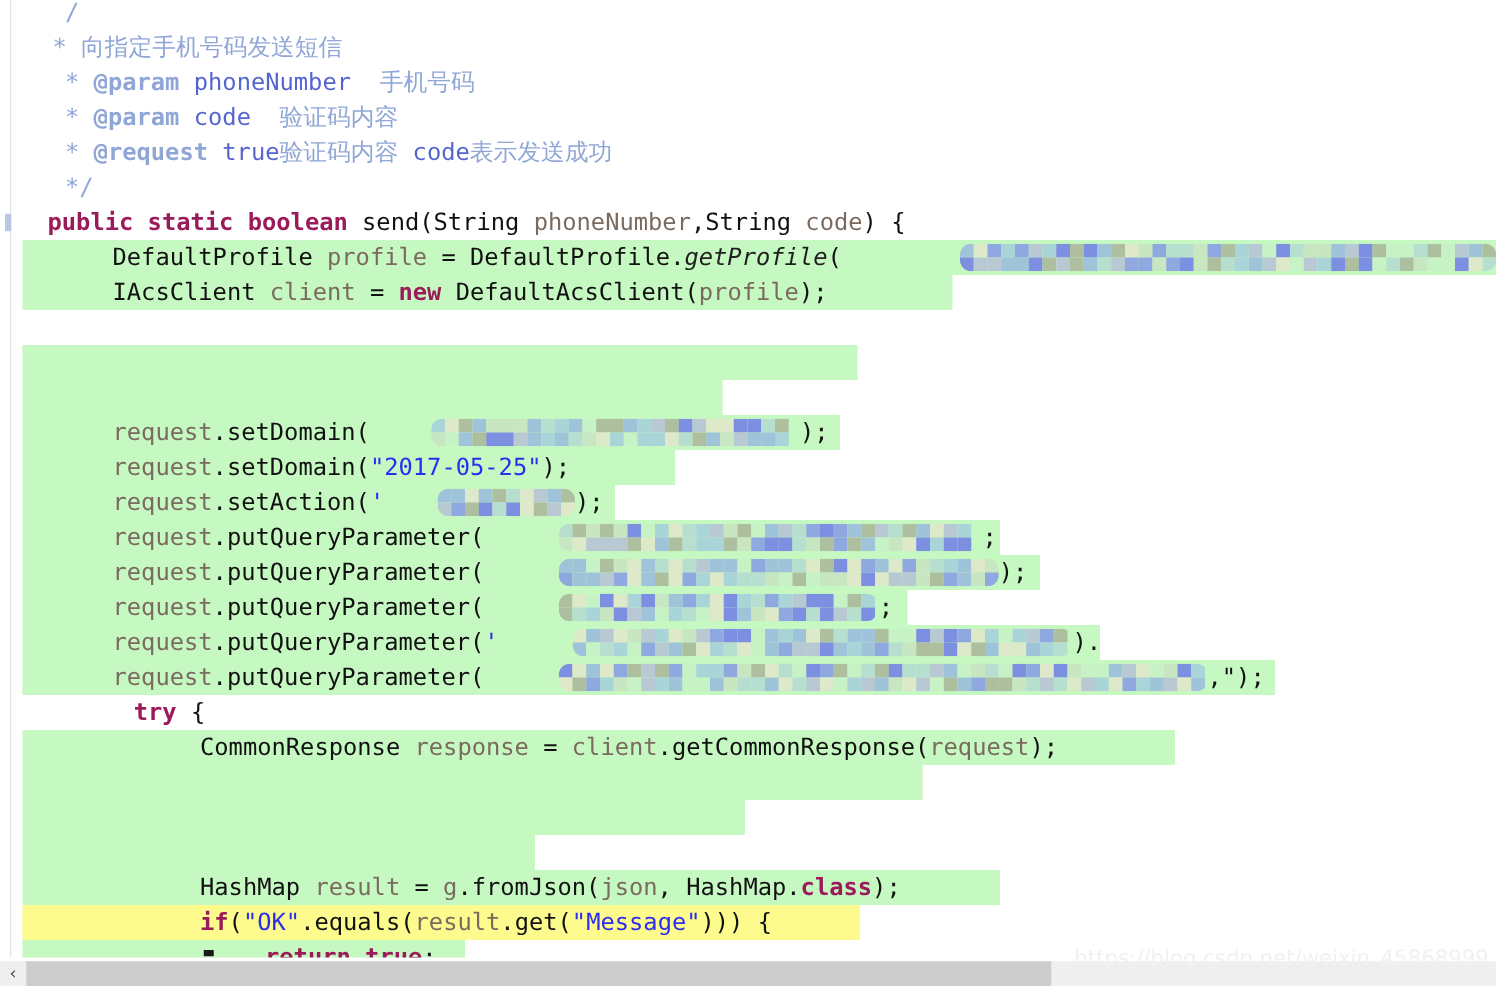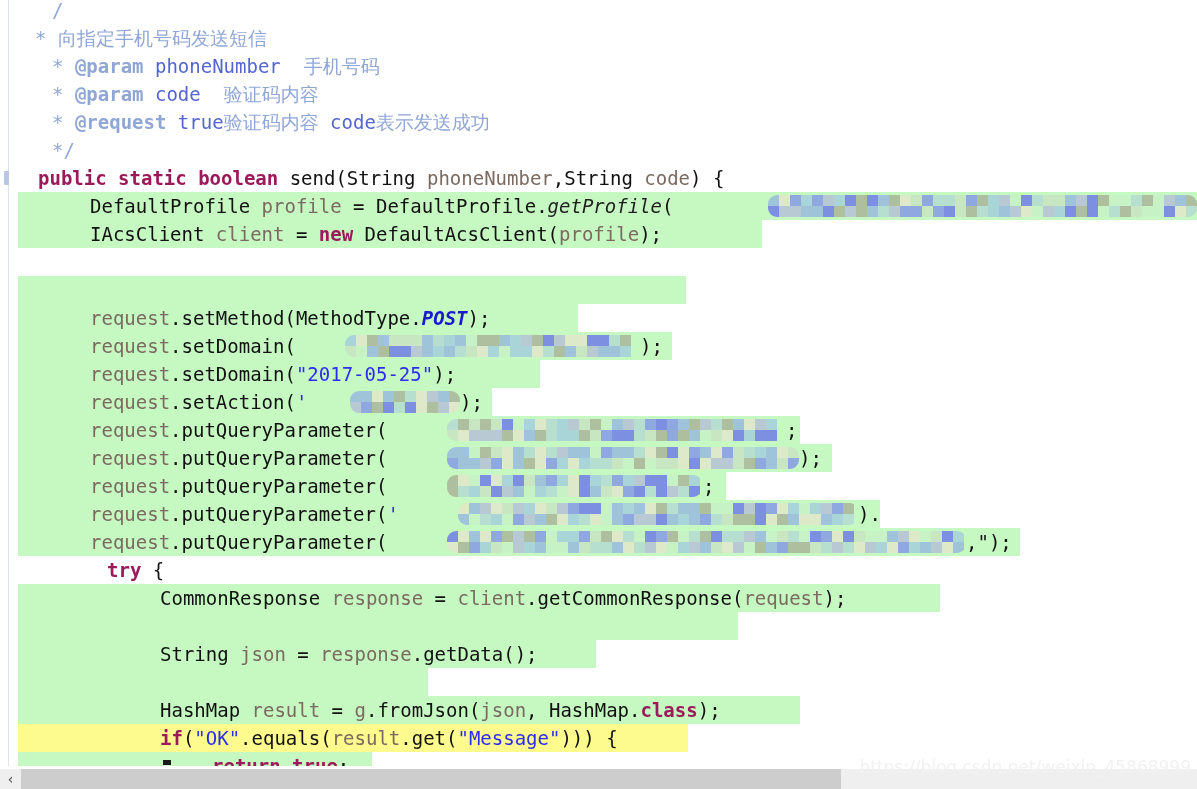--- a/index.html
+++ b/index.html
@@ -148,43 +148,43 @@
     user-select: none;
   }
 </style>
 </head>
 <body>
 
 <div id="editor">
   <div class="gutter-rule"></div>
   <div class="code" id="code-root">
       <div class="line" style="top: -4px; position: absolute; left: 0px; width: 1197px;"><span class="txt" style="padding-left: 52px;"><span class="cmt">/</span></span></div>
-      <div class="line" style="top: 24px; position: absolute; left: 0px; width: 1197px;"><span class="txt" style="padding-left: 35px;"><span class="cmt">* </span><span class="cmt-cn">向指定手机号码发送短信</span></span></div>
+      <div class="line" style="top: 24px; position: absolute; left: 0px; width: 1197px;"><span class="txt" style="padding-left: 18px; margin-left: 24px;"><span class="cmt">* </span><span class="cmt-cn">向指定手机号码发送短信</span></span></div>
       <div class="line" style="top: 52px; position: absolute; left: 0px; width: 1197px;"><span class="txt" style="padding-left: 52px;"><span class="cmt">* </span><span class="cmt-tag">@param</span><span class="cmt"> </span><span class="cmt-par">phoneNumber</span><span class="cmt">  </span><span class="cmt-cn">手机号码</span></span></div>
       <div class="line" style="top: 80px; position: absolute; left: 0px; width: 1197px;"><span class="txt" style="padding-left: 52px;"><span class="cmt">* </span><span class="cmt-tag">@param</span><span class="cmt"> </span><span class="cmt-par">code</span><span class="cmt">  </span><span class="cmt-cn">验证码内容</span></span></div>
       <div class="line" style="top: 108px; position: absolute; left: 0px; width: 1197px;"><span class="txt" style="padding-left: 52px;"><span class="cmt">* </span><span class="cmt-tag">@request</span><span class="cmt"> </span><span class="cmt-par">true</span><span class="cmt-cn">验证码内容 </span><span class="cmt-par">code</span><span class="cmt-cn">表示发送成功</span></span></div>
       <div class="line" style="top: 136px; position: absolute; left: 0px; width: 1197px;"><span class="txt" style="padding-left: 52px;"><span class="cmt">*/</span></span></div>
       <div class="line" style="top: 164px; position: absolute; left: 0px; width: 1197px;"><div class="gutter-marker" style="top: 7px;"></div><span class="txt" style="padding-left: 38px;"><span class="kw">public static boolean</span><span class="plain"> send(String </span><span class="ident">phoneNumber</span><span class="plain">,String </span><span class="ident">code</span><span class="plain">) {</span></span></div>
       <div class="line" style="top: 192px; position: absolute; left: 0px; width: 1197px;"><div class="hl" style="left: 18px; width: 1179px;"></div><span class="txt" style="padding-left: 90px;"><span class="plain">DefaultProfile </span><span class="ident">profile</span><span class="plain"> = DefaultProfile.</span><span class="mth">getProfile</span><span class="plain">(</span></span><div class="mosaic" style="left: 768px; width: 429px;"><i style="width: 11px; background: rgb(159, 196, 217);"></i><i style="width: 11px; background: rgb(221, 233, 201);"></i><i style="width: 11px; background: rgb(143, 168, 224);"></i><i style="width: 11px; background: rgb(169, 212, 216);"></i><i style="width: 11px; background: rgb(143, 168, 224);"></i><i style="width: 11px; background: rgb(185, 201, 212);"></i><i style="width: 11px; background: rgb(169, 212, 216);"></i><i style="width: 11px; background: rgb(125, 143, 224);"></i><i style="width: 11px; background: rgb(174, 191, 160);"></i><i style="width: 11px; background: rgb(125, 143, 224);"></i><i style="width: 11px; background: rgb(159, 196, 217);"></i><i style="width: 11px; background: rgb(174, 191, 160);"></i><i style="width: 11px; background: rgb(221, 233, 201);"></i><i style="width: 11px; background: rgb(201, 230, 194);"></i><i style="width: 11px; background: rgb(143, 168, 224);"></i><i style="width: 11px; background: rgb(182, 223, 207);"></i><i style="width: 11px; background: rgb(182, 223, 207);"></i><i style="width: 11px; background: rgb(201, 230, 194);"></i><i style="width: 11px; background: rgb(143, 168, 224);"></i><i style="width: 11px; background: rgb(174, 191, 160);"></i><i style="width: 11px; background: rgb(169, 212, 216);"></i><i style="width: 11px; background: rgb(185, 201, 212);"></i><i style="width: 11px; background: rgb(198, 242, 198);"></i><i style="width: 11px; background: rgb(125, 143, 224);"></i><i style="width: 11px; background: rgb(182, 223, 207);"></i><i style="width: 11px; background: rgb(201, 230, 194);"></i><i style="width: 11px; background: rgb(201, 230, 194);"></i><i style="width: 11px; background: rgb(159, 196, 217);"></i><i style="width: 11px; background: rgb(185, 201, 212);"></i><i style="width: 11px; background: rgb(125, 143, 224);"></i><i style="width: 11px; background: rgb(174, 191, 160);"></i><i style="width: 11px; background: rgb(198, 242, 198);"></i><i style="width: 11px; background: rgb(198, 242, 198);"></i><i style="width: 11px; background: rgb(182, 223, 207);"></i><i style="width: 11px; background: rgb(174, 191, 160);"></i><i style="width: 11px; background: rgb(198, 242, 198);"></i><i style="width: 11px; background: rgb(185, 201, 212);"></i><i style="width: 11px; background: rgb(159, 196, 217);"></i><i style="width: 11px; background: rgb(174, 191, 160);"></i><i style="width: 11px; background: rgb(125, 143, 224);"></i><i style="width: 11px; background: rgb(185, 201, 212);"></i><i style="width: 11px; background: rgb(185, 201, 212);"></i><i style="width: 11px; background: rgb(159, 196, 217);"></i><i style="width: 11px; background: rgb(159, 196, 217);"></i><i style="width: 11px; background: rgb(125, 143, 224);"></i><i style="width: 11px; background: rgb(174, 191, 160);"></i><i style="width: 11px; background: rgb(185, 201, 212);"></i><i style="width: 11px; background: rgb(174, 191, 160);"></i><i style="width: 11px; background: rgb(159, 196, 217);"></i><i style="width: 11px; background: rgb(182, 223, 207);"></i><i style="width: 11px; background: rgb(185, 201, 212);"></i><i style="width: 11px; background: rgb(143, 168, 224);"></i><i style="width: 11px; background: rgb(143, 168, 224);"></i><i style="width: 11px; background: rgb(201, 230, 194);"></i><i style="width: 11px; background: rgb(143, 168, 224);"></i><i style="width: 11px; background: rgb(125, 143, 224);"></i><i style="width: 11px; background: rgb(201, 230, 194);"></i><i style="width: 11px; background: rgb(174, 191, 160);"></i><i style="width: 11px; background: rgb(182, 223, 207);"></i><i style="width: 11px; background: rgb(169, 212, 216);"></i><i style="width: 11px; background: rgb(159, 196, 217);"></i><i style="width: 11px; background: rgb(185, 201, 212);"></i><i style="width: 11px; background: rgb(221, 233, 201);"></i><i style="width: 11px; background: rgb(198, 242, 198);"></i><i style="width: 11px; background: rgb(185, 201, 212);"></i><i style="width: 11px; background: rgb(169, 212, 216);"></i><i style="width: 11px; background: rgb(125, 143, 224);"></i><i style="width: 11px; background: rgb(174, 191, 160);"></i><i style="width: 11px; background: rgb(125, 143, 224);"></i><i style="width: 11px; background: rgb(198, 242, 198);"></i><i style="width: 11px; background: rgb(182, 223, 207);"></i><i style="width: 11px; background: rgb(174, 191, 160);"></i><i style="width: 11px; background: rgb(201, 230, 194);"></i><i style="width: 11px; background: rgb(198, 242, 198);"></i><i style="width: 11px; background: rgb(198, 242, 198);"></i><i style="width: 11px; background: rgb(125, 143, 224);"></i><i style="width: 11px; background: rgb(221, 233, 201);"></i><i style="width: 11px; background: rgb(182, 223, 207);"></i></div></div>
       <div class="line" style="top: 220px; position: absolute; left: 0px; width: 1197px;"><div class="hl" style="left: 18px; width: 744px;"></div><span class="txt" style="padding-left: 90px;"><span class="plain">IAcsClient </span><span class="ident">client</span><span class="plain"> = </span><span class="kw">new</span><span class="plain"> DefaultAcsClient(</span><span class="ident">profile</span><span class="plain">);</span></span></div>
       <div class="line" style="top: 248px; position: absolute; left: 0px; width: 1197px;"><span class="txt" style="padding-left: 0px;"></span></div>
       <div class="line" style="top: 276px; position: absolute; left: 0px; width: 1197px;"><div class="hl" style="left: 18px; width: 668px;"></div></div>
-      <div class="line" style="top: 304px; position: absolute; left: 0px; width: 1197px;"><div class="hl" style="left: 18px; width: 560px;"></div><span class="txt" style="padding-left: 90px;"><span class="ident">request</span><span class="plain">.setMethod(MethodType.</span><span class="cstfield">POST</span><span class="plain">);</span></span></div>
+      <div class="line" style="top: 304px; position: absolute; left: 0px; width: 1197px;"><div class="hl" style="left: 18px; width: 560px;"></div></div>
       <div class="line" style="top: 332px; position: absolute; left: 0px; width: 1197px;"><div class="hl" style="left: 18px; width: 654px;"></div><span class="txt" style="padding-left: 90px;"><span class="ident">request</span><span class="plain">.setDomain(</span></span><div class="mosaic" style="left: 345px; width: 295px;"><i style="width: 11px; background: rgb(169, 212, 216);"></i><i style="width: 11px; background: rgb(221, 233, 201);"></i><i style="width: 11px; background: rgb(174, 191, 160);"></i><i style="width: 11px; background: rgb(159, 196, 217);"></i><i style="width: 11px; background: rgb(201, 230, 194);"></i><i style="width: 11px; background: rgb(201, 230, 194);"></i><i style="width: 11px; background: rgb(201, 230, 194);"></i><i style="width: 11px; background: rgb(159, 196, 217);"></i><i style="width: 11px; background: rgb(182, 223, 207);"></i><i style="width: 11px; background: rgb(169, 212, 216);"></i><i style="width: 11px; background: rgb(159, 196, 217);"></i><i style="width: 11px; background: rgb(198, 242, 198);"></i><i style="width: 11px; background: rgb(174, 191, 160);"></i><i style="width: 11px; background: rgb(174, 191, 160);"></i><i style="width: 11px; background: rgb(159, 196, 217);"></i><i style="width: 11px; background: rgb(169, 212, 216);"></i><i style="width: 11px; background: rgb(185, 201, 212);"></i><i style="width: 11px; background: rgb(174, 191, 160);"></i><i style="width: 11px; background: rgb(125, 143, 224);"></i><i style="width: 11px; background: rgb(185, 201, 212);"></i><i style="width: 11px; background: rgb(221, 233, 201);"></i><i style="width: 11px; background: rgb(221, 233, 201);"></i><i style="width: 11px; background: rgb(125, 143, 224);"></i><i style="width: 11px; background: rgb(125, 143, 224);"></i><i style="width: 11px; background: rgb(182, 223, 207);"></i><i style="width: 11px; background: rgb(174, 191, 160);"></i><i style="width: 11px; background: rgb(201, 230, 194);"></i><i style="width: 11px; background: rgb(198, 242, 198);"></i><i style="width: 11px; background: rgb(159, 196, 217);"></i><i style="width: 11px; background: rgb(174, 191, 160);"></i><i style="width: 11px; background: rgb(125, 143, 224);"></i><i style="width: 11px; background: rgb(125, 143, 224);"></i><i style="width: 11px; background: rgb(185, 201, 212);"></i><i style="width: 11px; background: rgb(159, 196, 217);"></i><i style="width: 11px; background: rgb(169, 212, 216);"></i><i style="width: 11px; background: rgb(159, 196, 217);"></i><i style="width: 11px; background: rgb(182, 223, 207);"></i><i style="width: 11px; background: rgb(201, 230, 194);"></i><i style="width: 11px; background: rgb(221, 233, 201);"></i><i style="width: 11px; background: rgb(169, 212, 216);"></i><i style="width: 11px; background: rgb(198, 242, 198);"></i><i style="width: 11px; background: rgb(169, 212, 216);"></i><i style="width: 11px; background: rgb(169, 212, 216);"></i><i style="width: 11px; background: rgb(221, 233, 201);"></i><i style="width: 11px; background: rgb(182, 223, 207);"></i><i style="width: 11px; background: rgb(174, 191, 160);"></i><i style="width: 11px; background: rgb(159, 196, 217);"></i><i style="width: 11px; background: rgb(201, 230, 194);"></i><i style="width: 11px; background: rgb(185, 201, 212);"></i><i style="width: 11px; background: rgb(159, 196, 217);"></i><i style="width: 11px; background: rgb(159, 196, 217);"></i><i style="width: 11px; background: rgb(169, 212, 216);"></i></div><span class="plain" style="position: absolute; left: 640px; top: 0px; z-index: 4;">);</span></div>
       <div class="line" style="top: 360px; position: absolute; left: 0px; width: 1197px;"><div class="hl" style="left: 18px; width: 522px;"></div><span class="txt" style="padding-left: 90px;"><span class="ident">request</span><span class="plain">.setDomain(</span><span class="str">"2017-05-25"</span><span class="plain">);</span></span></div>
       <div class="line" style="top: 388px; position: absolute; left: 0px; width: 1197px;"><div class="hl" style="left: 18px; width: 474px;"></div><span class="txt" style="padding-left: 90px;"><span class="ident">request</span><span class="plain">.setAction(</span><span class="str">'</span></span><div class="mosaic" style="left: 350px; width: 110px;"><i style="width: 11px; background: rgb(159, 196, 217);"></i><i style="width: 11px; background: rgb(159, 196, 217);"></i><i style="width: 11px; background: rgb(221, 233, 201);"></i><i style="width: 11px; background: rgb(159, 196, 217);"></i><i style="width: 11px; background: rgb(174, 191, 160);"></i><i style="width: 11px; background: rgb(182, 223, 207);"></i><i style="width: 11px; background: rgb(221, 233, 201);"></i><i style="width: 11px; background: rgb(185, 201, 212);"></i><i style="width: 11px; background: rgb(159, 196, 217);"></i><i style="width: 11px; background: rgb(174, 191, 160);"></i><i style="width: 11px; background: rgb(185, 201, 212);"></i><i style="width: 11px; background: rgb(143, 168, 224);"></i><i style="width: 11px; background: rgb(174, 191, 160);"></i><i style="width: 11px; background: rgb(125, 143, 224);"></i><i style="width: 11px; background: rgb(182, 223, 207);"></i><i style="width: 11px; background: rgb(125, 143, 224);"></i><i style="width: 11px; background: rgb(221, 233, 201);"></i><i style="width: 11px; background: rgb(174, 191, 160);"></i><i style="width: 11px; background: rgb(185, 201, 212);"></i><i style="width: 11px; background: rgb(221, 233, 201);"></i></div><span class="plain" style="position: absolute; left: 460px; top: 0px; z-index: 4;">);</span></div>
       <div class="line" style="top: 416px; position: absolute; left: 0px; width: 1197px;"><div class="hl" style="left: 18px; width: 782px;"></div><span class="txt" style="padding-left: 90px;"><span class="ident">request</span><span class="plain">.putQueryParameter(</span></span><div class="mosaic" style="left: 447px; width: 338px;"><i style="width: 11px; background: rgb(182, 223, 207);"></i><i style="width: 11px; background: rgb(174, 191, 160);"></i><i style="width: 11px; background: rgb(201, 230, 194);"></i><i style="width: 11px; background: rgb(174, 191, 160);"></i><i style="width: 11px; background: rgb(201, 230, 194);"></i><i style="width: 11px; background: rgb(125, 143, 224);"></i><i style="width: 11px; background: rgb(198, 242, 198);"></i><i style="width: 11px; background: rgb(169, 212, 216);"></i><i style="width: 11px; background: rgb(221, 233, 201);"></i><i style="width: 11px; background: rgb(182, 223, 207);"></i><i style="width: 11px; background: rgb(169, 212, 216);"></i><i style="width: 11px; background: rgb(185, 201, 212);"></i><i style="width: 11px; background: rgb(201, 230, 194);"></i><i style="width: 11px; background: rgb(174, 191, 160);"></i><i style="width: 11px; background: rgb(198, 242, 198);"></i><i style="width: 11px; background: rgb(159, 196, 217);"></i><i style="width: 11px; background: rgb(185, 201, 212);"></i><i style="width: 11px; background: rgb(182, 223, 207);"></i><i style="width: 11px; background: rgb(143, 168, 224);"></i><i style="width: 11px; background: rgb(125, 143, 224);"></i><i style="width: 11px; background: rgb(143, 168, 224);"></i><i style="width: 11px; background: rgb(159, 196, 217);"></i><i style="width: 11px; background: rgb(174, 191, 160);"></i><i style="width: 11px; background: rgb(185, 201, 212);"></i><i style="width: 11px; background: rgb(182, 223, 207);"></i><i style="width: 11px; background: rgb(174, 191, 160);"></i><i style="width: 11px; background: rgb(159, 196, 217);"></i><i style="width: 11px; background: rgb(221, 233, 201);"></i><i style="width: 11px; background: rgb(185, 201, 212);"></i><i style="width: 11px; background: rgb(169, 212, 216);"></i><i style="width: 11px; background: rgb(201, 230, 194);"></i><i style="width: 11px; background: rgb(221, 233, 201);"></i><i style="width: 11px; background: rgb(185, 201, 212);"></i><i style="width: 11px; background: rgb(185, 201, 212);"></i><i style="width: 11px; background: rgb(185, 201, 212);"></i><i style="width: 11px; background: rgb(174, 191, 160);"></i><i style="width: 11px; background: rgb(221, 233, 201);"></i><i style="width: 11px; background: rgb(159, 196, 217);"></i><i style="width: 11px; background: rgb(174, 191, 160);"></i><i style="width: 11px; background: rgb(182, 223, 207);"></i><i style="width: 11px; background: rgb(169, 212, 216);"></i><i style="width: 11px; background: rgb(169, 212, 216);"></i><i style="width: 11px; background: rgb(174, 191, 160);"></i><i style="width: 11px; background: rgb(201, 230, 194);"></i><i style="width: 11px; background: rgb(143, 168, 224);"></i><i style="width: 11px; background: rgb(125, 143, 224);"></i><i style="width: 11px; background: rgb(125, 143, 224);"></i><i style="width: 11px; background: rgb(182, 223, 207);"></i><i style="width: 11px; background: rgb(201, 230, 194);"></i><i style="width: 11px; background: rgb(174, 191, 160);"></i><i style="width: 11px; background: rgb(143, 168, 224);"></i><i style="width: 11px; background: rgb(174, 191, 160);"></i><i style="width: 11px; background: rgb(159, 196, 217);"></i><i style="width: 11px; background: rgb(198, 242, 198);"></i><i style="width: 11px; background: rgb(201, 230, 194);"></i><i style="width: 11px; background: rgb(221, 233, 201);"></i><i style="width: 11px; background: rgb(125, 143, 224);"></i><i style="width: 11px; background: rgb(169, 212, 216);"></i><i style="width: 11px; background: rgb(125, 143, 224);"></i><i style="width: 11px; background: rgb(125, 143, 224);"></i></div><span class="plain" style="position: absolute; left: 786px; top: 0px; z-index: 4;">;</span></div>
       <div class="line" style="top: 444px; position: absolute; left: 0px; width: 1197px;"><div class="hl" style="left: 18px; width: 814px;"></div><span class="txt" style="padding-left: 90px;"><span class="ident">request</span><span class="plain">.putQueryParameter(</span></span><div class="mosaic" style="left: 447px; width: 352px;"><i style="width: 11px; background: rgb(159, 196, 217);"></i><i style="width: 11px; background: rgb(159, 196, 217);"></i><i style="width: 11px; background: rgb(198, 242, 198);"></i><i style="width: 11px; background: rgb(174, 191, 160);"></i><i style="width: 11px; background: rgb(201, 230, 194);"></i><i style="width: 11px; background: rgb(221, 233, 201);"></i><i style="width: 11px; background: rgb(159, 196, 217);"></i><i style="width: 11px; background: rgb(182, 223, 207);"></i><i style="width: 11px; background: rgb(221, 233, 201);"></i><i style="width: 11px; background: rgb(182, 223, 207);"></i><i style="width: 11px; background: rgb(185, 201, 212);"></i><i style="width: 11px; background: rgb(159, 196, 217);"></i><i style="width: 11px; background: rgb(159, 196, 217);"></i><i style="width: 11px; background: rgb(198, 242, 198);"></i><i style="width: 11px; background: rgb(143, 168, 224);"></i><i style="width: 11px; background: rgb(159, 196, 217);"></i><i style="width: 11px; background: rgb(159, 196, 217);"></i><i style="width: 11px; background: rgb(182, 223, 207);"></i><i style="width: 11px; background: rgb(221, 233, 201);"></i><i style="width: 11px; background: rgb(174, 191, 160);"></i><i style="width: 11px; background: rgb(125, 143, 224);"></i><i style="width: 11px; background: rgb(221, 233, 201);"></i><i style="width: 11px; background: rgb(143, 168, 224);"></i><i style="width: 11px; background: rgb(159, 196, 217);"></i><i style="width: 11px; background: rgb(221, 233, 201);"></i><i style="width: 11px; background: rgb(143, 168, 224);"></i><i style="width: 11px; background: rgb(201, 230, 194);"></i><i style="width: 11px; background: rgb(182, 223, 207);"></i><i style="width: 11px; background: rgb(169, 212, 216);"></i><i style="width: 11px; background: rgb(159, 196, 217);"></i><i style="width: 11px; background: rgb(221, 233, 201);"></i><i style="width: 11px; background: rgb(201, 230, 194);"></i><i style="width: 11px; background: rgb(143, 168, 224);"></i><i style="width: 11px; background: rgb(159, 196, 217);"></i><i style="width: 11px; background: rgb(159, 196, 217);"></i><i style="width: 11px; background: rgb(185, 201, 212);"></i><i style="width: 11px; background: rgb(143, 168, 224);"></i><i style="width: 11px; background: rgb(221, 233, 201);"></i><i style="width: 11px; background: rgb(159, 196, 217);"></i><i style="width: 11px; background: rgb(174, 191, 160);"></i><i style="width: 11px; background: rgb(221, 233, 201);"></i><i style="width: 11px; background: rgb(143, 168, 224);"></i><i style="width: 11px; background: rgb(169, 212, 216);"></i><i style="width: 11px; background: rgb(221, 233, 201);"></i><i style="width: 11px; background: rgb(169, 212, 216);"></i><i style="width: 11px; background: rgb(182, 223, 207);"></i><i style="width: 11px; background: rgb(182, 223, 207);"></i><i style="width: 11px; background: rgb(201, 230, 194);"></i><i style="width: 11px; background: rgb(198, 242, 198);"></i><i style="width: 11px; background: rgb(174, 191, 160);"></i><i style="width: 11px; background: rgb(198, 242, 198);"></i><i style="width: 11px; background: rgb(201, 230, 194);"></i><i style="width: 11px; background: rgb(201, 230, 194);"></i><i style="width: 11px; background: rgb(221, 233, 201);"></i><i style="width: 11px; background: rgb(125, 143, 224);"></i><i style="width: 11px; background: rgb(221, 233, 201);"></i><i style="width: 11px; background: rgb(185, 201, 212);"></i><i style="width: 11px; background: rgb(185, 201, 212);"></i><i style="width: 11px; background: rgb(201, 230, 194);"></i><i style="width: 11px; background: rgb(174, 191, 160);"></i><i style="width: 11px; background: rgb(143, 168, 224);"></i><i style="width: 11px; background: rgb(159, 196, 217);"></i><i style="width: 11px; background: rgb(201, 230, 194);"></i><i style="width: 11px; background: rgb(143, 168, 224);"></i></div><span class="plain" style="position: absolute; left: 799px; top: 0px; z-index: 4;">);</span></div>
       <div class="line" style="top: 472px; position: absolute; left: 0px; width: 1197px;"><div class="hl" style="left: 18px; width: 708px;"></div><span class="txt" style="padding-left: 90px;"><span class="ident">request</span><span class="plain">.putQueryParameter(</span></span><div class="mosaic" style="left: 447px; width: 255px;"><i style="width: 11px; background: rgb(174, 191, 160);"></i><i style="width: 11px; background: rgb(221, 233, 201);"></i><i style="width: 11px; background: rgb(198, 242, 198);"></i><i style="width: 11px; background: rgb(125, 143, 224);"></i><i style="width: 11px; background: rgb(221, 233, 201);"></i><i style="width: 11px; background: rgb(169, 212, 216);"></i><i style="width: 11px; background: rgb(125, 143, 224);"></i><i style="width: 11px; background: rgb(201, 230, 194);"></i><i style="width: 11px; background: rgb(159, 196, 217);"></i><i style="width: 11px; background: rgb(143, 168, 224);"></i><i style="width: 11px; background: rgb(169, 212, 216);"></i><i style="width: 11px; background: rgb(221, 233, 201);"></i><i style="width: 11px; background: rgb(125, 143, 224);"></i><i style="width: 11px; background: rgb(169, 212, 216);"></i><i style="width: 11px; background: rgb(182, 223, 207);"></i><i style="width: 11px; background: rgb(143, 168, 224);"></i><i style="width: 11px; background: rgb(169, 212, 216);"></i><i style="width: 11px; background: rgb(185, 201, 212);"></i><i style="width: 11px; background: rgb(125, 143, 224);"></i><i style="width: 11px; background: rgb(125, 143, 224);"></i><i style="width: 11px; background: rgb(198, 242, 198);"></i><i style="width: 11px; background: rgb(174, 191, 160);"></i><i style="width: 11px; background: rgb(169, 212, 216);"></i><i style="width: 11px; background: rgb(174, 191, 160);"></i><i style="width: 11px; background: rgb(182, 223, 207);"></i><i style="width: 11px; background: rgb(169, 212, 216);"></i><i style="width: 11px; background: rgb(201, 230, 194);"></i><i style="width: 11px; background: rgb(125, 143, 224);"></i><i style="width: 11px; background: rgb(185, 201, 212);"></i><i style="width: 11px; background: rgb(159, 196, 217);"></i><i style="width: 11px; background: rgb(198, 242, 198);"></i><i style="width: 11px; background: rgb(169, 212, 216);"></i><i style="width: 11px; background: rgb(182, 223, 207);"></i><i style="width: 11px; background: rgb(198, 242, 198);"></i><i style="width: 11px; background: rgb(221, 233, 201);"></i><i style="width: 11px; background: rgb(125, 143, 224);"></i><i style="width: 11px; background: rgb(159, 196, 217);"></i><i style="width: 11px; background: rgb(201, 230, 194);"></i><i style="width: 11px; background: rgb(221, 233, 201);"></i><i style="width: 11px; background: rgb(143, 168, 224);"></i><i style="width: 11px; background: rgb(125, 143, 224);"></i><i style="width: 11px; background: rgb(182, 223, 207);"></i><i style="width: 11px; background: rgb(125, 143, 224);"></i><i style="width: 11px; background: rgb(185, 201, 212);"></i><i style="width: 11px; background: rgb(182, 223, 207);"></i><i style="width: 11px; background: rgb(125, 143, 224);"></i></div><span class="plain" style="position: absolute; left: 703px; top: 0px; z-index: 4;">;</span></div>
       <div class="line" style="top: 500px; position: absolute; left: 0px; width: 1197px;"><div class="hl" style="left: 18px; width: 862px;"></div><span class="txt" style="padding-left: 90px;"><span class="ident">request</span><span class="plain">.putQueryParameter(</span><span class="str">'</span></span><div class="mosaic" style="left: 458px; width: 400px;"><i style="width: 11px; background: rgb(221, 233, 201);"></i><i style="width: 11px; background: rgb(159, 196, 217);"></i><i style="width: 11px; background: rgb(185, 201, 212);"></i><i style="width: 11px; background: rgb(221, 233, 201);"></i><i style="width: 11px; background: rgb(201, 230, 194);"></i><i style="width: 11px; background: rgb(185, 201, 212);"></i><i style="width: 11px; background: rgb(169, 212, 216);"></i><i style="width: 11px; background: rgb(221, 233, 201);"></i><i style="width: 11px; background: rgb(201, 230, 194);"></i><i style="width: 11px; background: rgb(185, 201, 212);"></i><i style="width: 11px; background: rgb(143, 168, 224);"></i><i style="width: 11px; background: rgb(125, 143, 224);"></i><i style="width: 11px; background: rgb(125, 143, 224);"></i><i style="width: 11px; background: rgb(198, 242, 198);"></i><i style="width: 11px; background: rgb(159, 196, 217);"></i><i style="width: 11px; background: rgb(169, 212, 216);"></i><i style="width: 11px; background: rgb(159, 196, 217);"></i><i style="width: 11px; background: rgb(221, 233, 201);"></i><i style="width: 11px; background: rgb(174, 191, 160);"></i><i style="width: 11px; background: rgb(182, 223, 207);"></i><i style="width: 11px; background: rgb(159, 196, 217);"></i><i style="width: 11px; background: rgb(159, 196, 217);"></i><i style="width: 11px; background: rgb(174, 191, 160);"></i><i style="width: 11px; background: rgb(198, 242, 198);"></i><i style="width: 11px; background: rgb(198, 242, 198);"></i><i style="width: 11px; background: rgb(125, 143, 224);"></i><i style="width: 11px; background: rgb(185, 201, 212);"></i><i style="width: 11px; background: rgb(125, 143, 224);"></i><i style="width: 11px; background: rgb(143, 168, 224);"></i><i style="width: 11px; background: rgb(221, 233, 201);"></i><i style="width: 11px; background: rgb(169, 212, 216);"></i><i style="width: 11px; background: rgb(198, 242, 198);"></i><i style="width: 11px; background: rgb(169, 212, 216);"></i><i style="width: 11px; background: rgb(185, 201, 212);"></i><i style="width: 11px; background: rgb(143, 168, 224);"></i><i style="width: 11px; background: rgb(174, 191, 160);"></i><i style="width: 11px; background: rgb(159, 196, 217);"></i><i style="width: 11px; background: rgb(198, 242, 198);"></i><i style="width: 11px; background: rgb(182, 223, 207);"></i><i style="width: 11px; background: rgb(169, 212, 216);"></i><i style="width: 11px; background: rgb(198, 242, 198);"></i><i style="width: 11px; background: rgb(143, 168, 224);"></i><i style="width: 11px; background: rgb(185, 201, 212);"></i><i style="width: 11px; background: rgb(159, 196, 217);"></i><i style="width: 11px; background: rgb(174, 191, 160);"></i><i style="width: 11px; background: rgb(221, 233, 201);"></i><i style="width: 11px; background: rgb(169, 212, 216);"></i><i style="width: 11px; background: rgb(182, 223, 207);"></i><i style="width: 11px; background: rgb(221, 233, 201);"></i><i style="width: 11px; background: rgb(198, 242, 198);"></i><i style="width: 11px; background: rgb(159, 196, 217);"></i><i style="width: 11px; background: rgb(143, 168, 224);"></i><i style="width: 11px; background: rgb(185, 201, 212);"></i><i style="width: 11px; background: rgb(185, 201, 212);"></i><i style="width: 11px; background: rgb(125, 143, 224);"></i><i style="width: 11px; background: rgb(159, 196, 217);"></i><i style="width: 11px; background: rgb(169, 212, 216);"></i><i style="width: 11px; background: rgb(159, 196, 217);"></i><i style="width: 11px; background: rgb(143, 168, 224);"></i><i style="width: 11px; background: rgb(182, 223, 207);"></i><i style="width: 11px; background: rgb(201, 230, 194);"></i><i style="width: 11px; background: rgb(174, 191, 160);"></i><i style="width: 11px; background: rgb(174, 191, 160);"></i><i style="width: 11px; background: rgb(125, 143, 224);"></i><i style="width: 11px; background: rgb(221, 233, 201);"></i><i style="width: 11px; background: rgb(174, 191, 160);"></i><i style="width: 11px; background: rgb(159, 196, 217);"></i><i style="width: 11px; background: rgb(221, 233, 201);"></i><i style="width: 11px; background: rgb(221, 233, 201);"></i><i style="width: 11px; background: rgb(159, 196, 217);"></i><i style="width: 11px; background: rgb(169, 212, 216);"></i><i style="width: 11px; background: rgb(182, 223, 207);"></i></div><span class="plain" style="position: absolute; left: 858px; top: 0px; z-index: 4;">).</span></div>
       <div class="line" style="top: 528px; position: absolute; left: 0px; width: 1197px;"><div class="hl" style="left: 18px; width: 1002px;"></div><span class="txt" style="padding-left: 90px;"><span class="ident">request</span><span class="plain">.putQueryParameter(</span></span><div class="mosaic" style="left: 447px; width: 519px;"><i style="width: 11px; background: rgb(125, 143, 224);"></i><i style="width: 11px; background: rgb(221, 233, 201);"></i><i style="width: 11px; background: rgb(159, 196, 217);"></i><i style="width: 11px; background: rgb(221, 233, 201);"></i><i style="width: 11px; background: rgb(143, 168, 224);"></i><i style="width: 11px; background: rgb(174, 191, 160);"></i><i style="width: 11px; background: rgb(185, 201, 212);"></i><i style="width: 11px; background: rgb(174, 191, 160);"></i><i style="width: 11px; background: rgb(143, 168, 224);"></i><i style="width: 11px; background: rgb(198, 242, 198);"></i><i style="width: 11px; background: rgb(169, 212, 216);"></i><i style="width: 11px; background: rgb(169, 212, 216);"></i><i style="width: 11px; background: rgb(143, 168, 224);"></i><i style="width: 11px; background: rgb(201, 230, 194);"></i><i style="width: 11px; background: rgb(174, 191, 160);"></i><i style="width: 11px; background: rgb(221, 233, 201);"></i><i style="width: 11px; background: rgb(182, 223, 207);"></i><i style="width: 11px; background: rgb(198, 242, 198);"></i><i style="width: 11px; background: rgb(125, 143, 224);"></i><i style="width: 11px; background: rgb(143, 168, 224);"></i><i style="width: 11px; background: rgb(174, 191, 160);"></i><i style="width: 11px; background: rgb(198, 242, 198);"></i><i style="width: 11px; background: rgb(182, 223, 207);"></i><i style="width: 11px; background: rgb(174, 191, 160);"></i><i style="width: 11px; background: rgb(125, 143, 224);"></i><i style="width: 11px; background: rgb(182, 223, 207);"></i><i style="width: 11px; background: rgb(182, 223, 207);"></i><i style="width: 11px; background: rgb(185, 201, 212);"></i><i style="width: 11px; background: rgb(159, 196, 217);"></i><i style="width: 11px; background: rgb(198, 242, 198);"></i><i style="width: 11px; background: rgb(201, 230, 194);"></i><i style="width: 11px; background: rgb(182, 223, 207);"></i><i style="width: 11px; background: rgb(198, 242, 198);"></i><i style="width: 11px; background: rgb(125, 143, 224);"></i><i style="width: 11px; background: rgb(143, 168, 224);"></i><i style="width: 11px; background: rgb(221, 233, 201);"></i><i style="width: 11px; background: rgb(125, 143, 224);"></i><i style="width: 11px; background: rgb(201, 230, 194);"></i><i style="width: 11px; background: rgb(198, 242, 198);"></i><i style="width: 11px; background: rgb(198, 242, 198);"></i><i style="width: 11px; background: rgb(159, 196, 217);"></i><i style="width: 11px; background: rgb(185, 201, 212);"></i><i style="width: 11px; background: rgb(221, 233, 201);"></i><i style="width: 11px; background: rgb(198, 242, 198);"></i><i style="width: 11px; background: rgb(201, 230, 194);"></i><i style="width: 11px; background: rgb(125, 143, 224);"></i><i style="width: 11px; background: rgb(169, 212, 216);"></i><i style="width: 11px; background: rgb(221, 233, 201);"></i><i style="width: 11px; background: rgb(174, 191, 160);"></i><i style="width: 11px; background: rgb(143, 168, 224);"></i><i style="width: 11px; background: rgb(169, 212, 216);"></i><i style="width: 11px; background: rgb(201, 230, 194);"></i><i style="width: 11px; background: rgb(198, 242, 198);"></i><i style="width: 11px; background: rgb(185, 201, 212);"></i><i style="width: 11px; background: rgb(169, 212, 216);"></i><i style="width: 11px; background: rgb(159, 196, 217);"></i><i style="width: 11px; background: rgb(198, 242, 198);"></i><i style="width: 11px; background: rgb(198, 242, 198);"></i><i style="width: 11px; background: rgb(159, 196, 217);"></i><i style="width: 11px; background: rgb(201, 230, 194);"></i><i style="width: 11px; background: rgb(182, 223, 207);"></i><i style="width: 11px; background: rgb(182, 223, 207);"></i><i style="width: 11px; background: rgb(159, 196, 217);"></i><i style="width: 11px; background: rgb(221, 233, 201);"></i><i style="width: 11px; background: rgb(182, 223, 207);"></i><i style="width: 11px; background: rgb(185, 201, 212);"></i><i style="width: 11px; background: rgb(221, 233, 201);"></i><i style="width: 11px; background: rgb(198, 242, 198);"></i><i style="width: 11px; background: rgb(169, 212, 216);"></i><i style="width: 11px; background: rgb(185, 201, 212);"></i><i style="width: 11px; background: rgb(159, 196, 217);"></i><i style="width: 11px; background: rgb(201, 230, 194);"></i><i style="width: 11px; background: rgb(221, 233, 201);"></i><i style="width: 11px; background: rgb(185, 201, 212);"></i><i style="width: 11px; background: rgb(198, 242, 198);"></i><i style="width: 11px; background: rgb(174, 191, 160);"></i><i style="width: 11px; background: rgb(159, 196, 217);"></i><i style="width: 11px; background: rgb(143, 168, 224);"></i><i style="width: 11px; background: rgb(174, 191, 160);"></i><i style="width: 11px; background: rgb(174, 191, 160);"></i><i style="width: 11px; background: rgb(201, 230, 194);"></i><i style="width: 11px; background: rgb(182, 223, 207);"></i><i style="width: 11px; background: rgb(185, 201, 212);"></i><i style="width: 11px; background: rgb(182, 223, 207);"></i><i style="width: 11px; background: rgb(221, 233, 201);"></i><i style="width: 11px; background: rgb(185, 201, 212);"></i><i style="width: 11px; background: rgb(169, 212, 216);"></i><i style="width: 11px; background: rgb(221, 233, 201);"></i><i style="width: 11px; background: rgb(143, 168, 224);"></i><i style="width: 11px; background: rgb(169, 212, 216);"></i><i style="width: 11px; background: rgb(159, 196, 217);"></i><i style="width: 11px; background: rgb(185, 201, 212);"></i><i style="width: 11px; background: rgb(221, 233, 201);"></i><i style="width: 11px; background: rgb(159, 196, 217);"></i></div><span class="plain" style="position: absolute; left: 966px; top: 0px; z-index: 4;">,");</span></div>
       <div class="line" style="top: 556px; position: absolute; left: 0px; width: 1197px;"><span class="txt" style="padding-left: 107px;"><span class="kw">try</span><span class="plain"> {</span></span></div>
       <div class="line" style="top: 584px; position: absolute; left: 0px; width: 1197px;"><div class="hl" style="left: 18px; width: 922px;"></div><span class="txt" style="padding-left: 160px;"><span class="plain">CommonResponse </span><span class="ident">response</span><span class="plain"> = </span><span class="ident">client</span><span class="plain">.getCommonResponse(</span><span class="ident">request</span><span class="plain">);</span></span></div>
       <div class="line" style="top: 612px; position: absolute; left: 0px; width: 1197px;"><div class="hl" style="left: 18px; width: 720px;"></div></div>
-      <div class="line" style="top: 640px; position: absolute; left: 0px; width: 1197px;"><div class="hl" style="left: 18px; width: 578px;"></div><span class="txt" style="padding-left: 160px;"><span class="plain">String </span><span class="ident">json</span><span class="plain"> = </span><span class="ident">response</span><span class="plain">.getData();</span></span></div>
+      <div class="line" style="top: 640px; position: absolute; left: 0px; width: 1197px;"><div class="hl" style="left: 18px; width: 578px;"></div></div>
       <div class="line" style="top: 668px; position: absolute; left: 0px; width: 1197px;"><div class="hl" style="left: 18px; width: 410px;"></div></div>
       <div class="line" style="top: 696px; position: absolute; left: 0px; width: 1197px;"><div class="hl" style="left: 18px; width: 782px;"></div><span class="txt" style="padding-left: 160px;"><span class="plain">HashMap </span><span class="ident">result</span><span class="plain"> = </span><span class="ident">g</span><span class="plain">.fromJson(</span><span class="ident">json</span><span class="plain">, HashMap.</span><span class="kw">class</span><span class="plain">);</span></span></div>
       <div class="line" style="top: 724px; position: absolute; left: 0px; width: 1197px;"><div class="hl yellow" style="left: 18px; width: 670px;"></div><span class="txt" style="padding-left: 160px;"><span class="kw">if</span><span class="plain">(</span><span class="str">"OK"</span><span class="plain">.equals(</span><span class="ident">result</span><span class="plain">.get(</span><span class="str">"Message"</span><span class="plain">))) {</span></span></div>
       <div class="line" style="top: 752px; position: absolute; left: 0px; width: 1197px;"><div class="hl" style="left: 18px; width: 354px;"></div><span class="txt" style="padding-left: 212px;"><span class="kw">return true</span><span class="plain">;</span></span></div>
     </div>
 </div>
 
 <div class="caret-mark"></div>
 
 <div id="hscroll">

